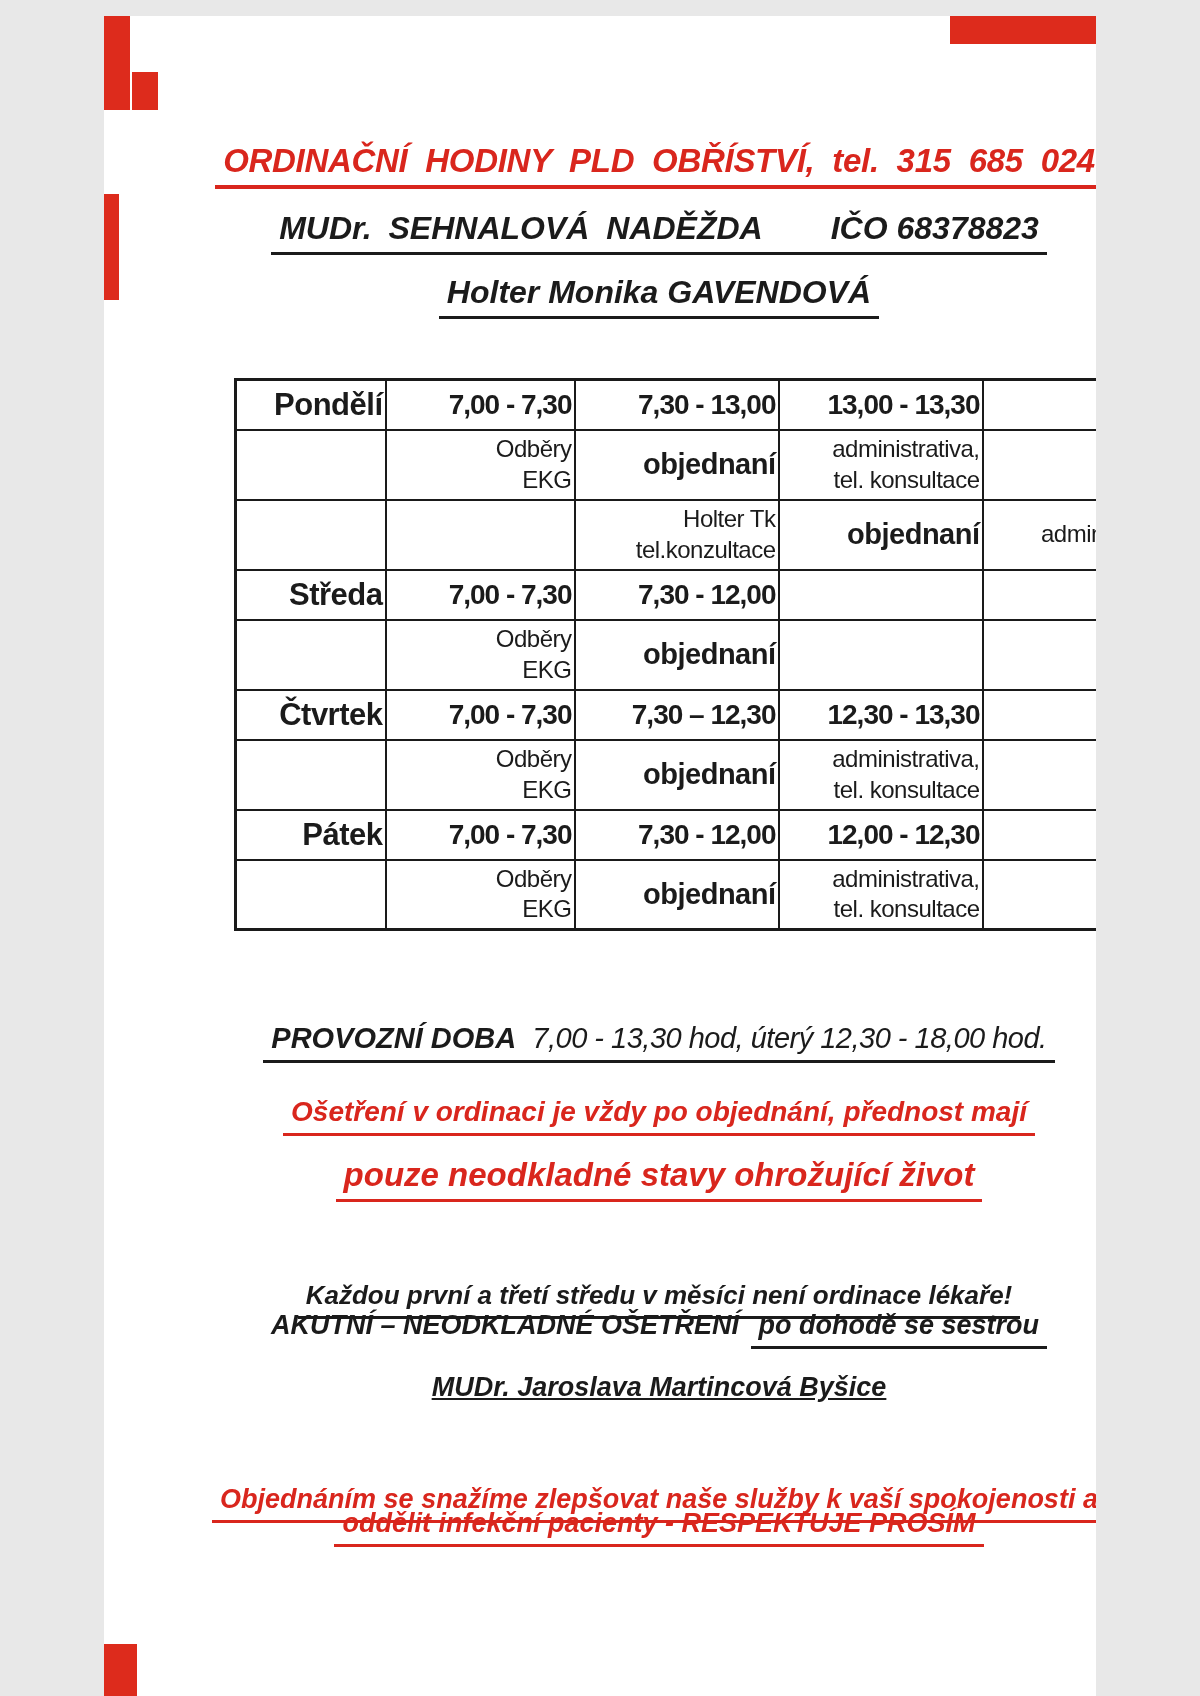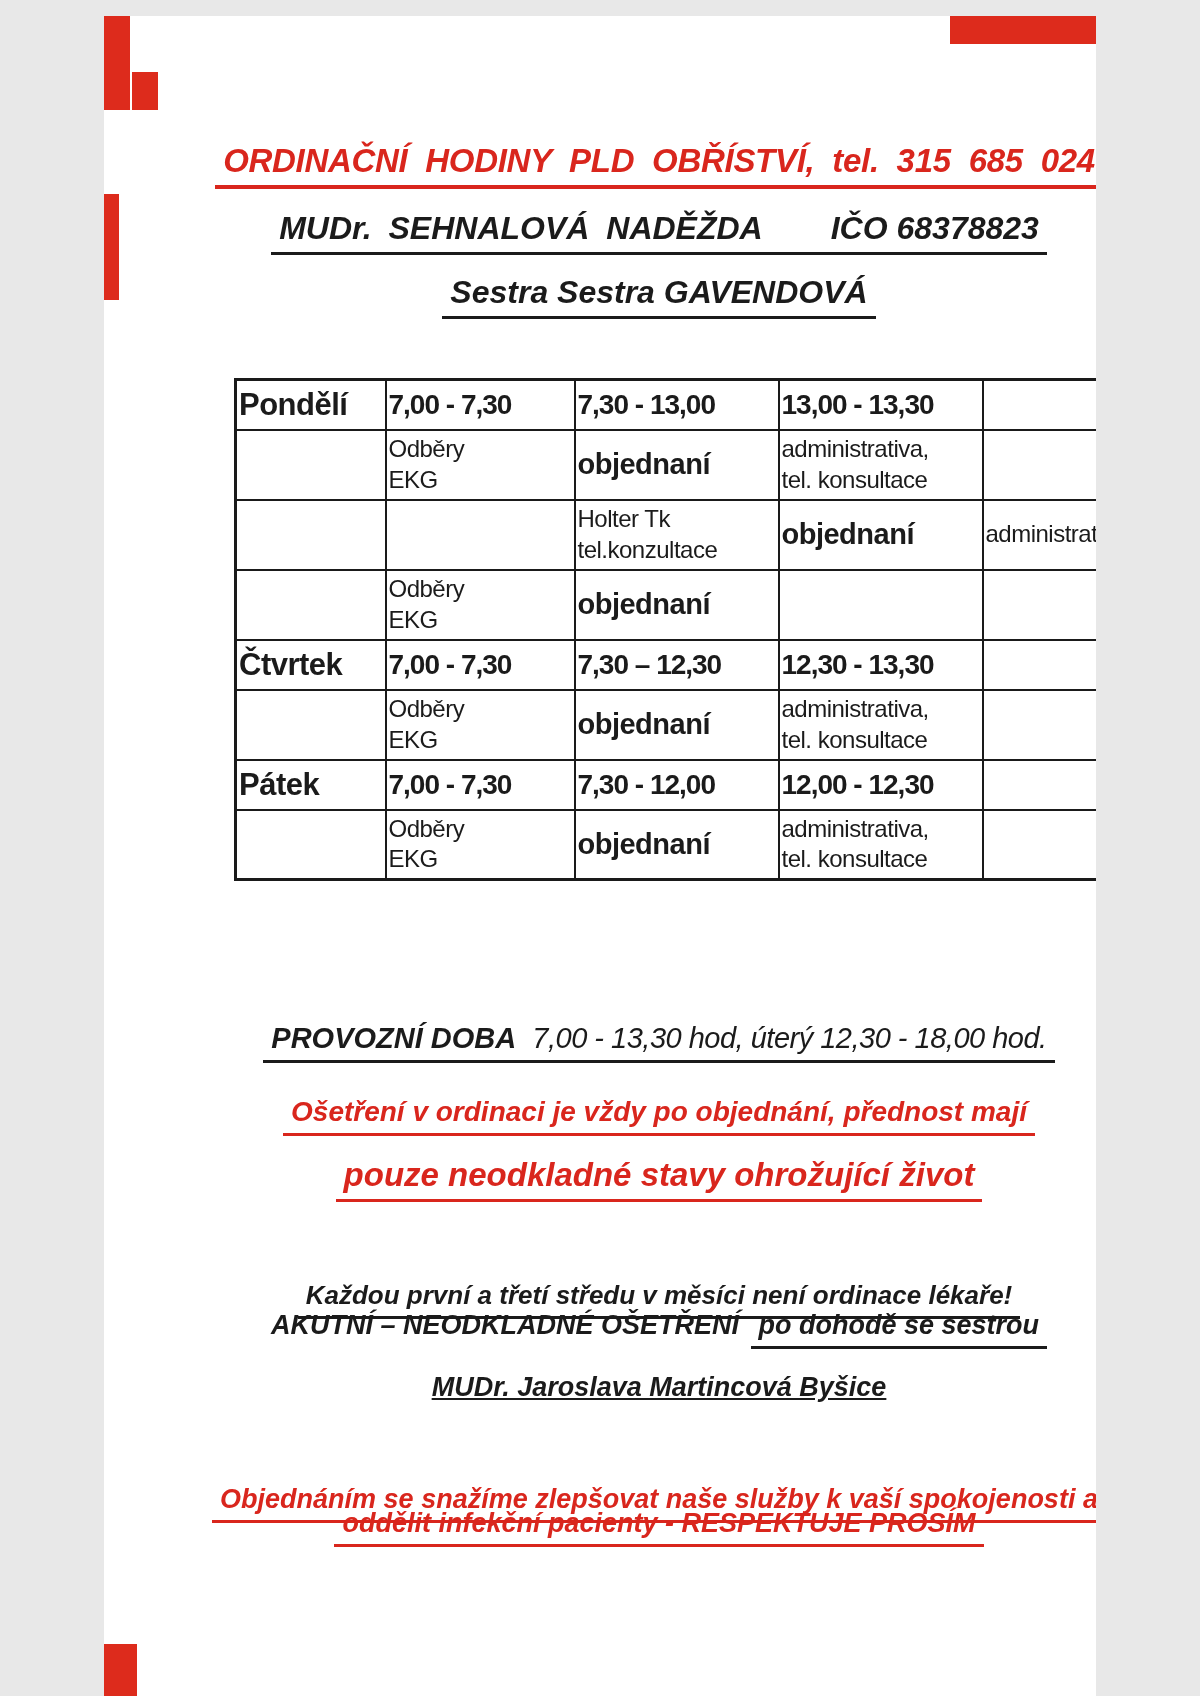--- a/index.html
+++ b/index.html
@@ -29,21 +29,21 @@
   .nurse-line{top:258px;font-size:32px;}
   
   table.schedule{
     position:absolute;top:362px;left:130px;
     width:950px;
     border-collapse:collapse;
     table-layout:fixed;
   }
   table.schedule td{
     border:2px solid #1a1a1a;
-    text-align:left;vertical-align:middle;
+    text-align:right;vertical-align:middle;
     padding:0 2px;
     overflow:hidden;
   }
   table.schedule{border:3px solid #1a1a1a;}
   tr.r-day{height:50px;}
   tr.r-detail{height:70px;}
   td.c-day{font-size:31px;font-weight:bold;letter-spacing:-0.5px;}
   td.c-time{font-size:28px;font-weight:bold;letter-spacing:-1px;}
   td.c-sm{font-size:24px;line-height:1.28;white-space:pre-line;letter-spacing:-0.5px;}
   td.c-obj{font-size:29px;font-weight:bold;letter-spacing:-0.5px;}
@@ -80,21 +80,21 @@
 
   <div class="line title-line">
     <span class="u">ORDINAČNÍ HODINY PLD OBŘÍSTVÍ, tel. 315 685 024</span>
   </div>
 
   <div class="line doctor-line">
     <span class="u"><span class="name">MUDr. SEHNALOVÁ NADĚŽDA</span><span class="gap"></span><span>IČO 68378823</span></span>
   </div>
 
   <div class="line nurse-line">
-    <span class="u">Sestra Sestra GAVENDOVÁ</span>
+    <span class="u">Holter Monika GAVENDOVÁ</span>
   </div>
 
   <table class="schedule">
     <colgroup>
       <col style="width:150px">
         <col style="width:189px">
         <col style="width:204px">
         <col style="width:204px">
         <col style="width:203px">
     </colgroup>
@@ -116,20 +116,27 @@
         <td class="c-sm"></td>
       </tr>
       <tr class="r-detail">
         <td class="c-sm"></td>
         <td class="c-sm"></td>
         <td class="c-sm">Holter Tk
 tel.konzultace</td>
         <td class="c-obj">objednaní</td>
         <td class="c-sm">administrativa</td>
       </tr>
+      <tr class="r-day">
+        <td class="c-day">Středa</td>
+        <td class="c-time">7,00 - 7,30</td>
+        <td class="c-time">7,30 - 12,00</td>
+        <td class="c-time"></td>
+        <td class="c-time"></td>
+      </tr>
       <tr class="r-detail">
         <td class="c-sm"></td>
         <td class="c-sm">Odběry
 EKG</td>
         <td class="c-obj">objednaní</td>
         <td class="c-sm"></td>
         <td class="c-sm"></td>
       </tr>
       <tr class="r-day">
         <td class="c-day">Čtvrtek</td>

